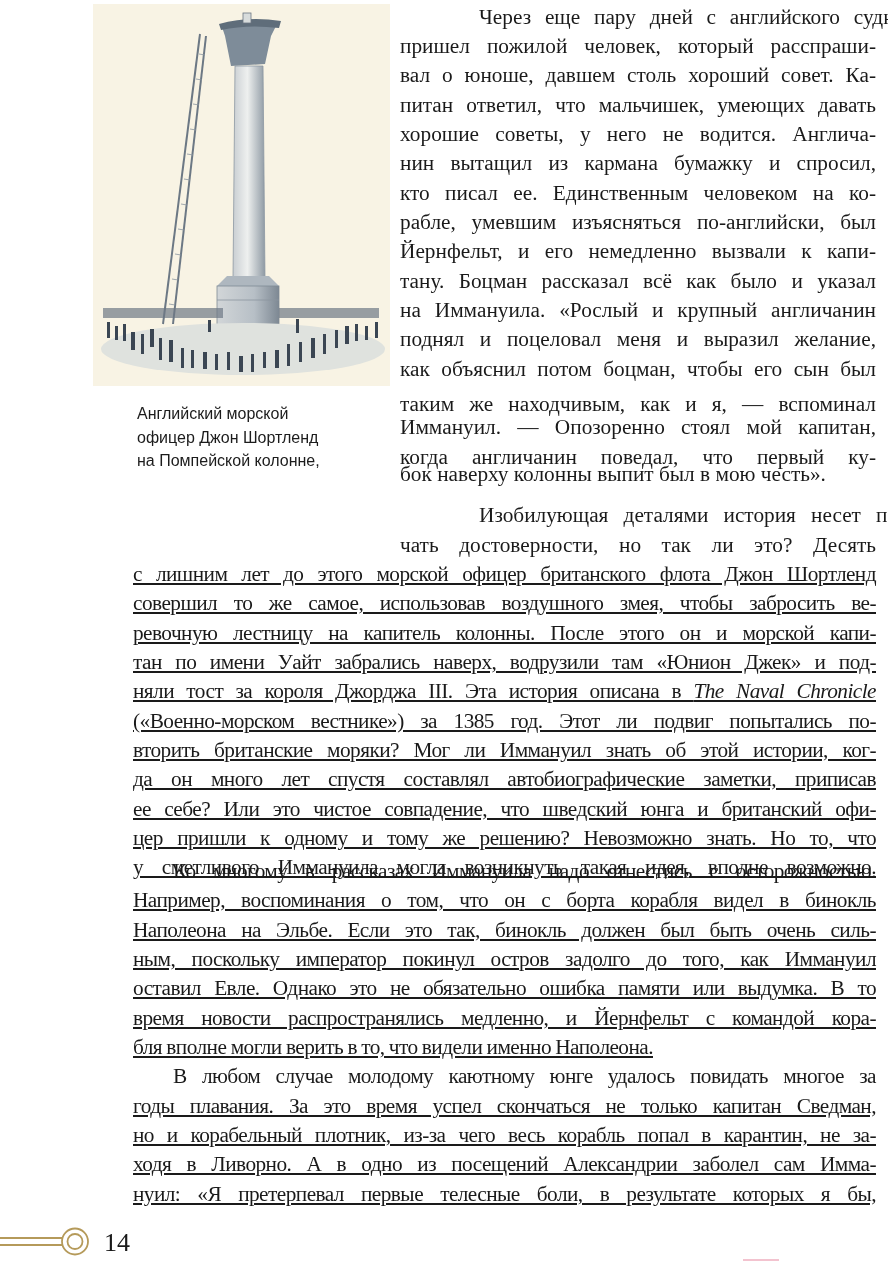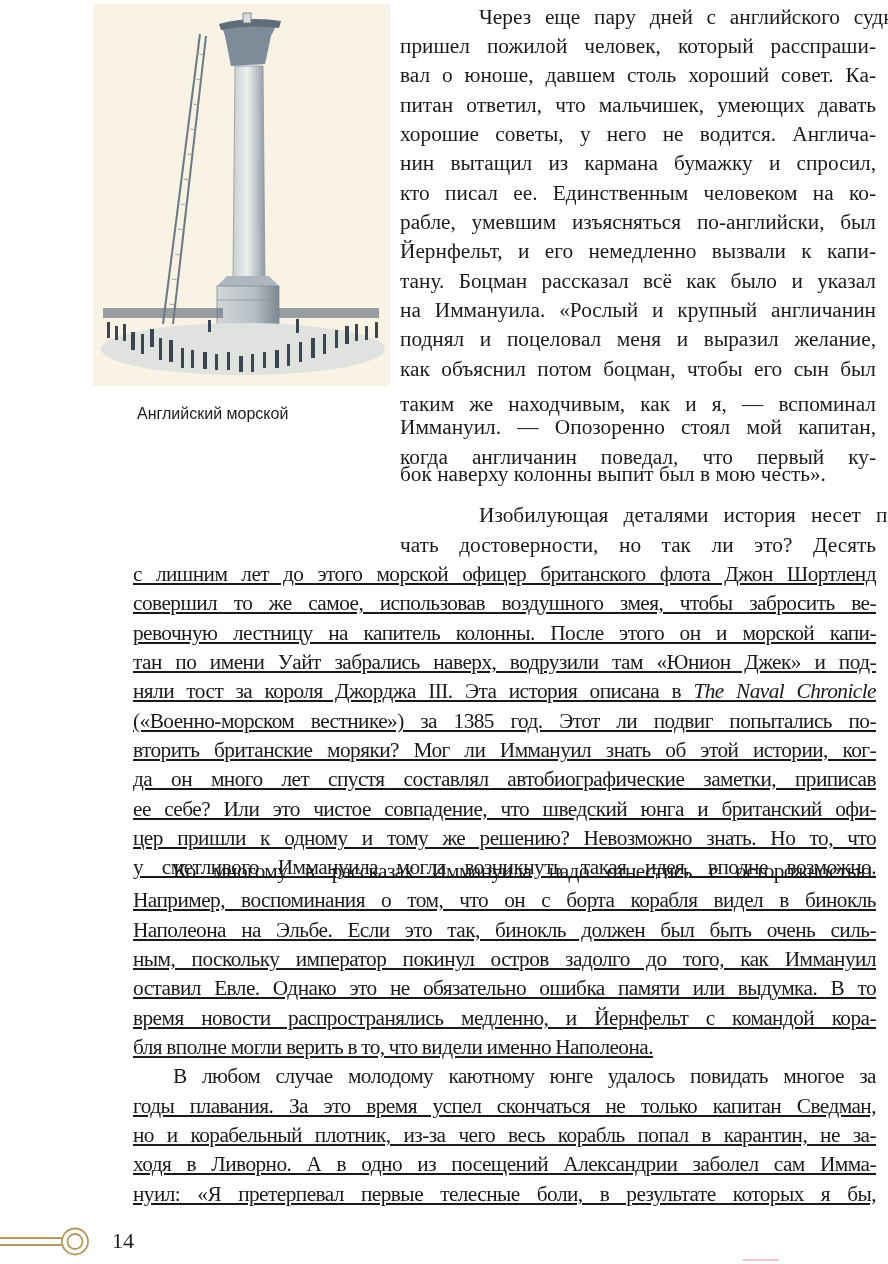--- a/index.html
+++ b/index.html
@@ -29,21 +29,21 @@
   .line.last { text-align-last:left; }
   .line.narrow { left:400px; width:476px; }
   .line.wide { left:133px; width:743px;text-decoration:underline; }
   .line.indent-narrow { left:451px; width:425px;margin-left:28px; }
   .line.indent-wide { left:173px; width:703px; }
   .ital { font-style:italic; }
   .cond { letter-spacing:-0.55px; word-spacing:-0.5px; }
 
   .folio {
     position:absolute; left:104px; top:1228px;
-    font-family:"Liberation Serif", serif; font-size:22px; color:#1a1a1a;margin-left:8px;
+    font-family:"Liberation Serif", serif; font-size:26px; color:#1a1a1a;
   }
   .ornament { position:absolute; left:0; top:1221px; width:92px; height:42px; }
   .pink-mark { position:absolute; left:743px; top:1259px; width:36px; height:2px; background:#f3c3cf; }
 </style>
 </head>
 <body>
 
 <div class="page">
 
   <div class="figure">
@@ -122,20 +122,22 @@
       </g>
       <g fill="#6d7884" opacity="0.7">
         <rect x="10" y="304" width="120" height="10"></rect>
           <rect x="186" y="304" width="100" height="10"></rect>
       </g>
     </svg>
   </div>
 
   <div class="caption">
     <div>Английский морской</div>
+    <div>офицер Джон Шортленд</div>
+    <div>на Помпейской колонне,</div>
   </div>
 
   <div class="text">
 
     <div class="line indent-narrow" style="top:3px">Через еще пару дней с английского судна</div>
     <div class="line narrow" style="top:32px">пришел пожилой человек, который расспраши-</div>
     <div class="line narrow" style="top:61px">вал о юноше, давшем столь хороший совет. Ка-</div>
     <div class="line narrow" style="top:91px">питан ответил, что мальчишек, умеющих давать</div>
     <div class="line narrow" style="top:120px">хорошие советы, у него не водится. Англича-</div>
     <div class="line narrow" style="top:149px">нин вытащил из кармана бумажку и спросил,</div>

